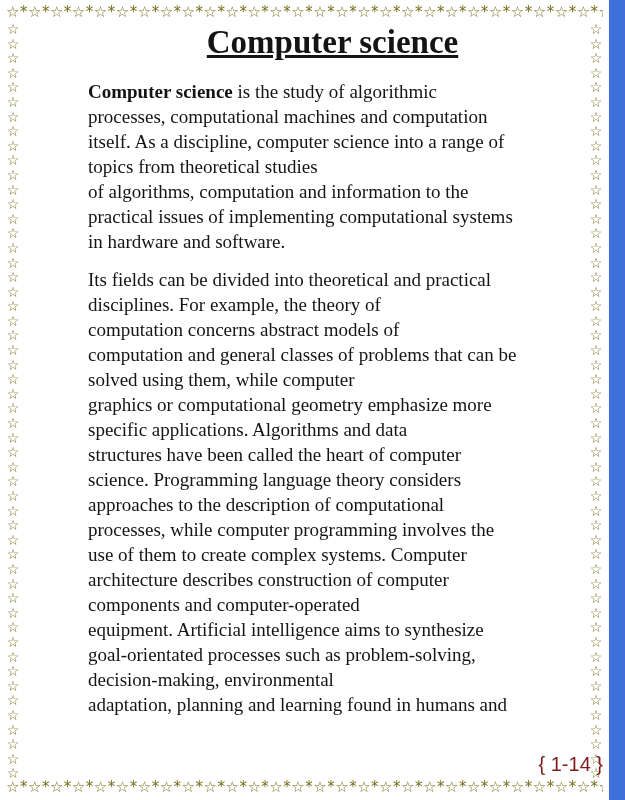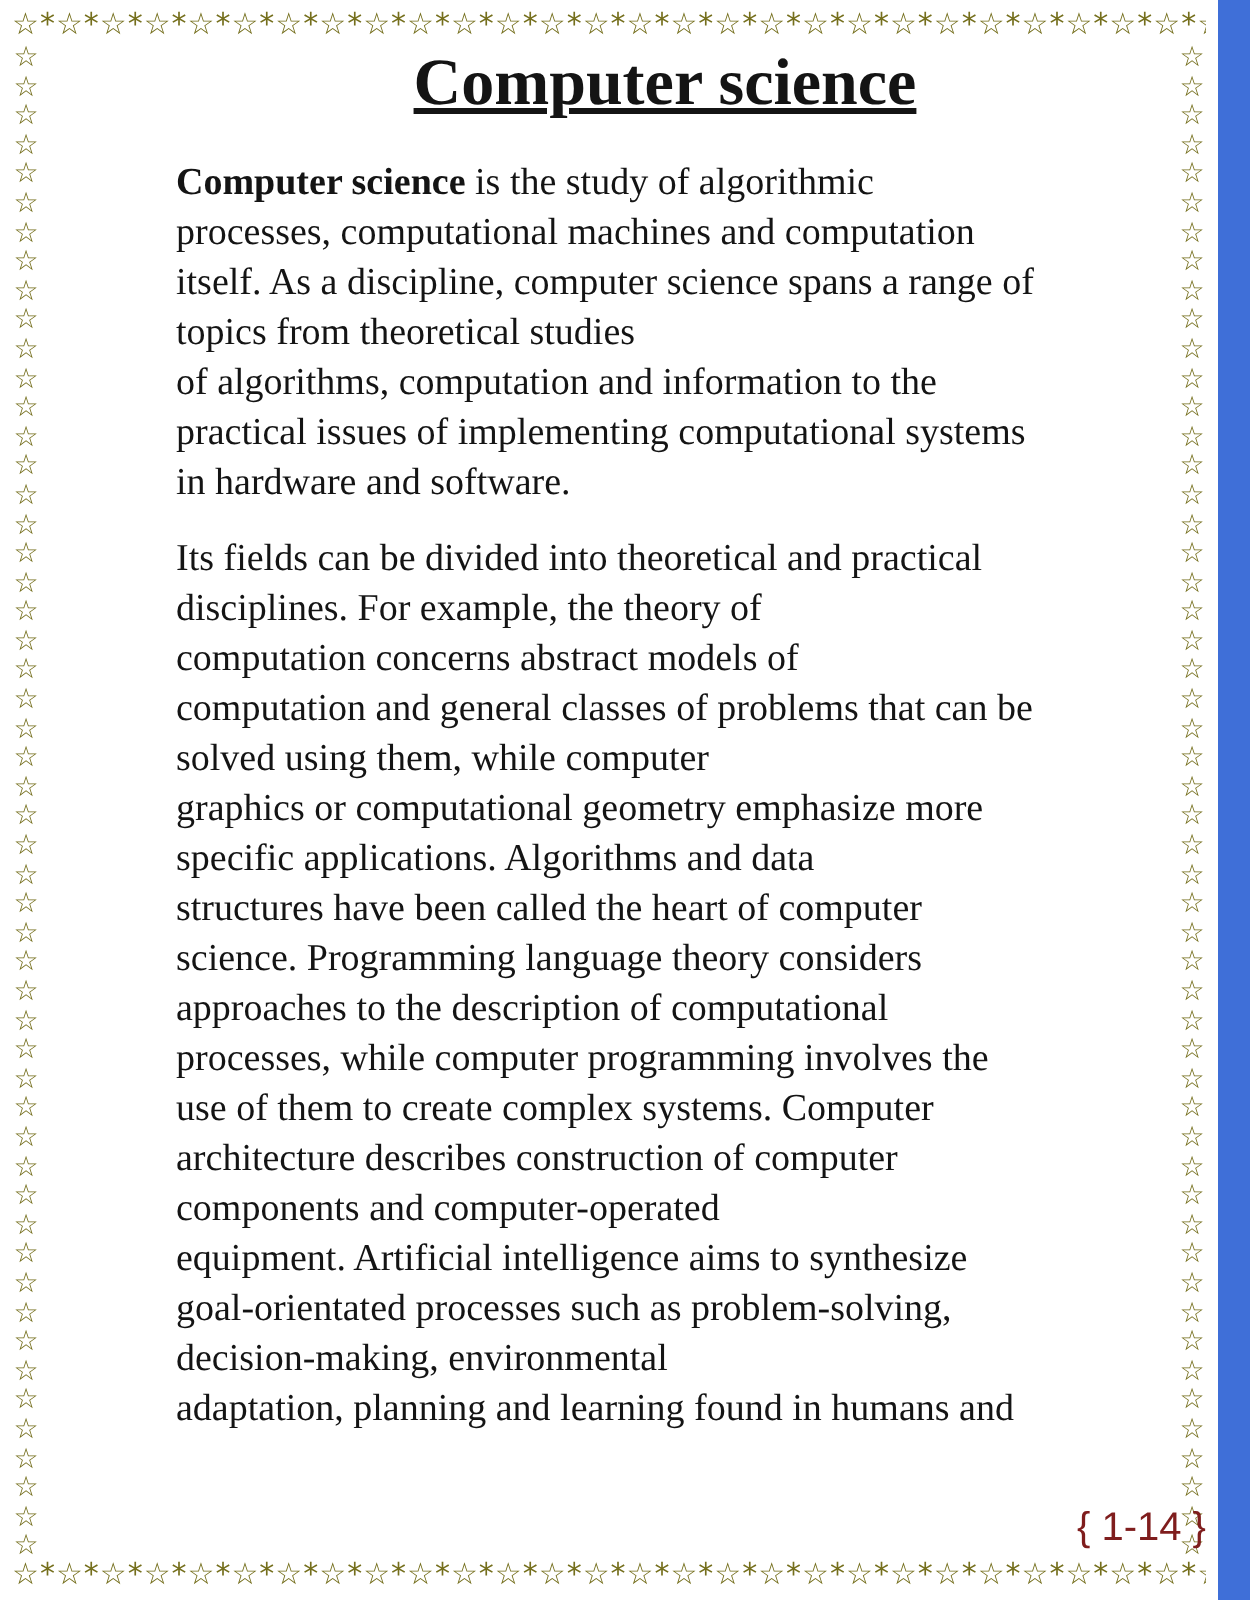--- a/index.html
+++ b/index.html
@@ -104,21 +104,21 @@
   <div class="star-border star-top">☆*☆*☆*☆*☆*☆*☆*☆*☆*☆*☆*☆*☆*☆*☆*☆*☆*☆*☆*☆*☆*☆*☆*☆*☆*☆*☆*☆*☆*☆*☆*☆*☆*☆*☆*☆*☆*☆*☆*☆*</div>
   <div class="star-border star-bottom">☆*☆*☆*☆*☆*☆*☆*☆*☆*☆*☆*☆*☆*☆*☆*☆*☆*☆*☆*☆*☆*☆*☆*☆*☆*☆*☆*☆*☆*☆*☆*☆*☆*☆*☆*☆*☆*☆*☆*☆*</div>
   <div class="star-border star-left">☆☆☆☆☆☆☆☆☆☆☆☆☆☆☆☆☆☆☆☆☆☆☆☆☆☆☆☆☆☆☆☆☆☆☆☆☆☆☆☆☆☆☆☆☆☆☆☆☆☆☆☆</div>
   <div class="star-border star-right">☆☆☆☆☆☆☆☆☆☆☆☆☆☆☆☆☆☆☆☆☆☆☆☆☆☆☆☆☆☆☆☆☆☆☆☆☆☆☆☆☆☆☆☆☆☆☆☆☆☆☆☆</div>
 
   <div class="content">
     <h1 class="doc-title">Computer science</h1>
 
     <p class="body-text"><strong>Computer science</strong><span> is the study of algorithmic
 processes, computational machines and computation
-itself. As a discipline, computer science spans a range of
+itself. As a discipline, computer science into a range of
 topics from theoretical studies
 of algorithms, computation and information to the
 practical issues of implementing computational systems
 in hardware and software.</span></p>
 
     <p class="body-text">Its fields can be divided into theoretical and practical
 disciplines. For example, the theory of
 computation concerns abstract models of
 computation and general classes of problems that can be
 solved using them, while computer

